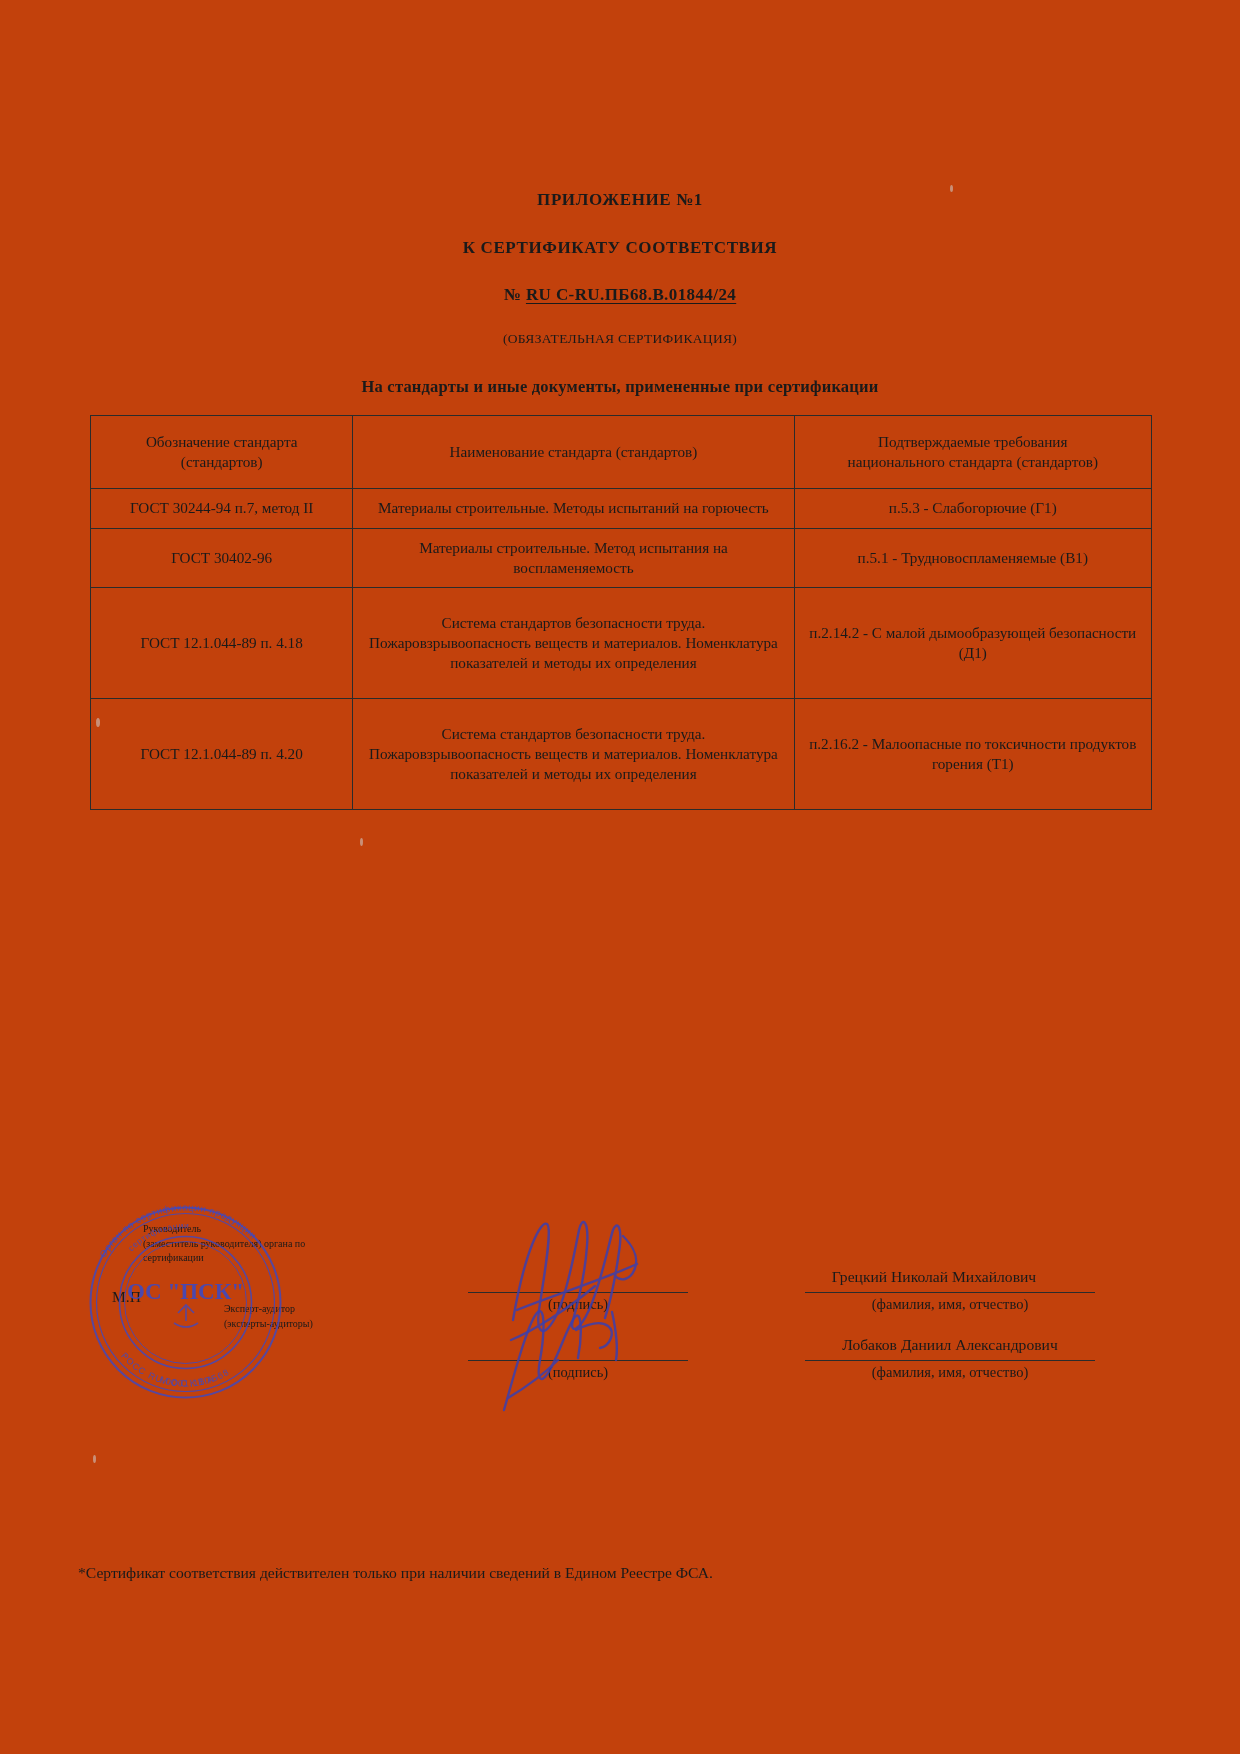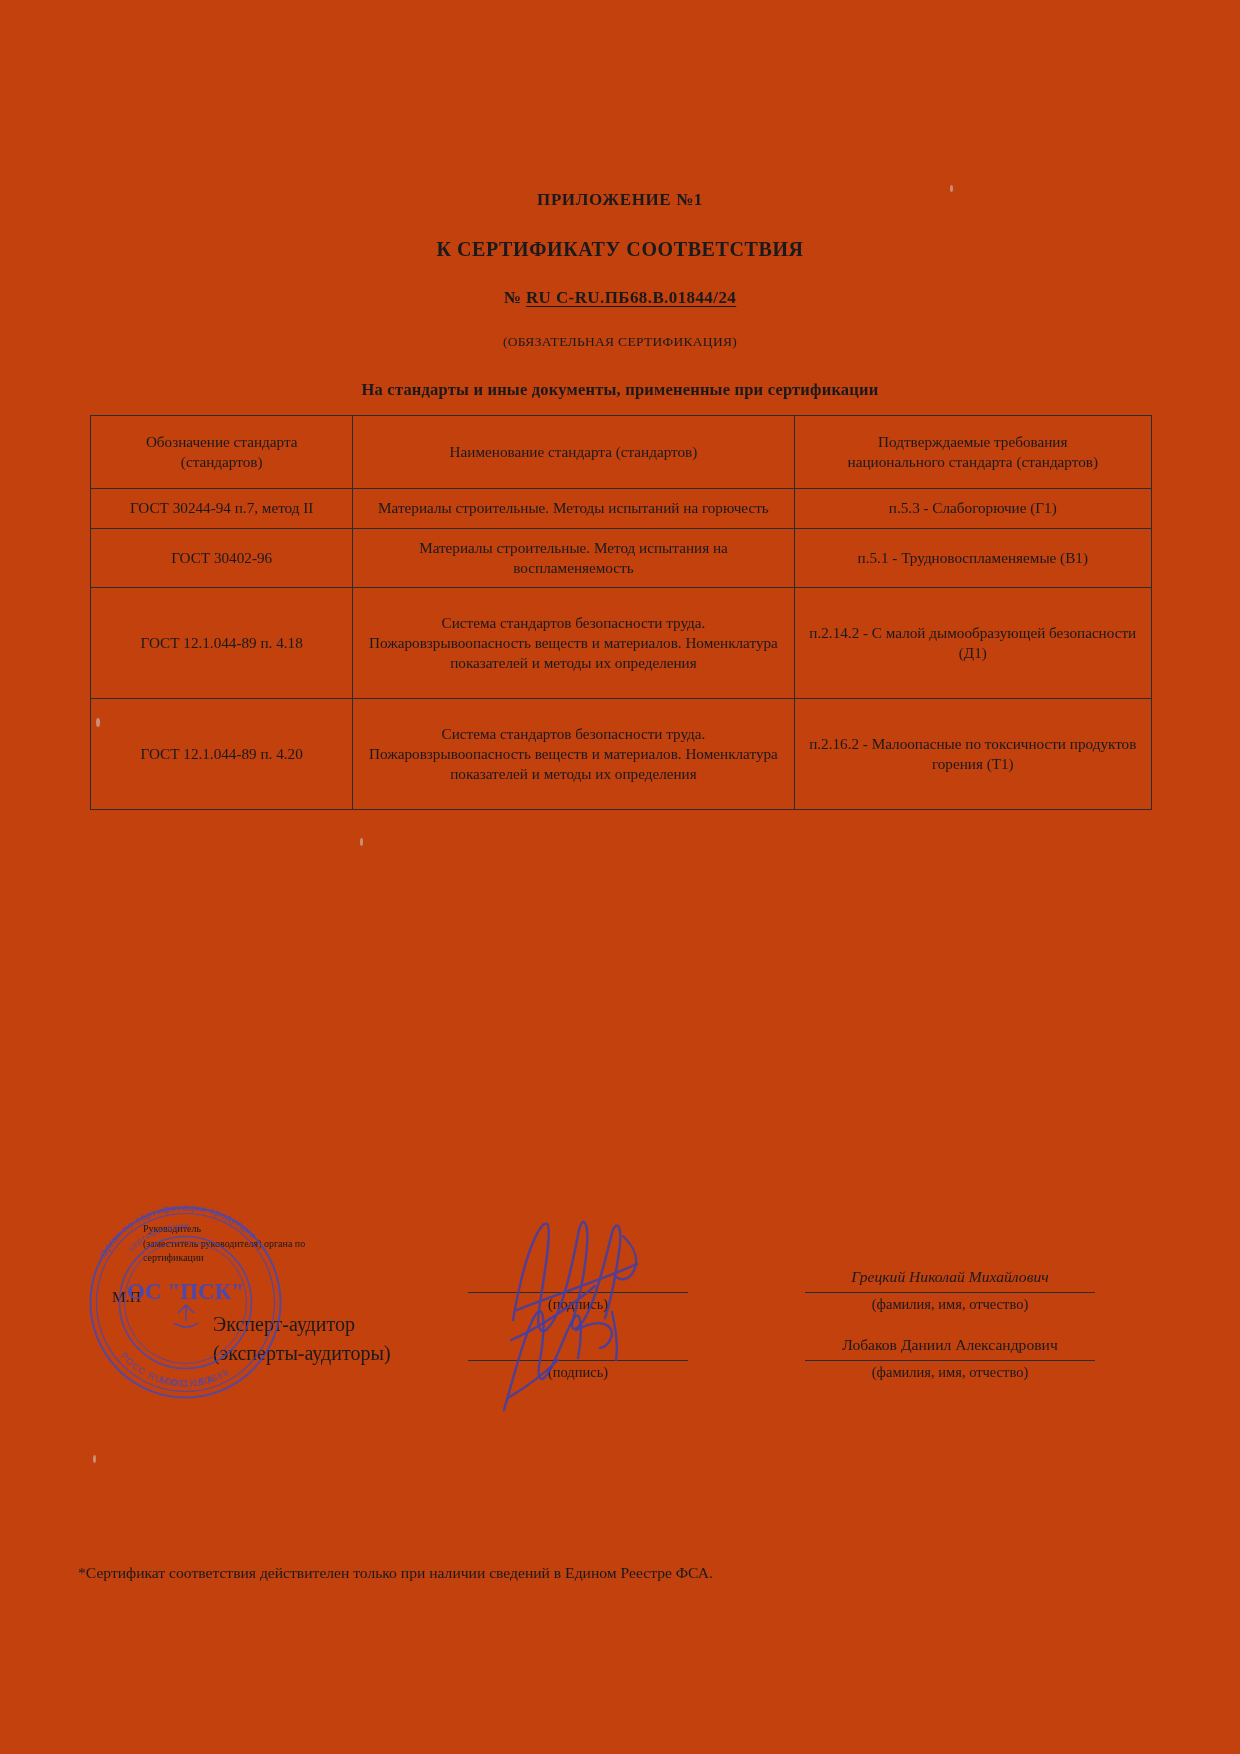--- a/index.html
+++ b/index.html
@@ -35,21 +35,21 @@
     width: 1240px;
     text-align: center;
   }
   .title-1 {
     font-size: 17px;
     font-weight: bold;
     letter-spacing: .6px;
     margin-bottom: 26px;
   }
   .title-2 {
-    font-size: 20px;
+    font-size: 17px;
     font-weight: bold;
     letter-spacing: .6px;
     margin-bottom: 27px;
     margin-top: 28px;
   }
   .title-3 {
     font-size: 17px;
     font-weight: bold;
     letter-spacing: .4px;
     margin-bottom: 26px;
@@ -97,26 +97,25 @@
   .role-1 {
     position: absolute;
     left: 143px;
     top: 1222px;
     width: 330px;
     font-size: 10px;
     line-height: 1.45;
   }
   .role-2 {
     position: absolute;
-    left: 213px;
+    left: 224px;
     top: 1302px;
     width: 330px;
-    font-size: 20px;
+    font-size: 10px;
     line-height: 1.45;
-    margin-top: 8px;
   }
   .mp {
     position: absolute;
     left: 112px;
     top: 1288px;
     font-size: 15.5px;
   }
   .sig-line {
     position: absolute;
     border-bottom: 1.4px solid #2b2b2b;
@@ -227,21 +226,21 @@
   <div class="mp">М.П</div>
 
   <div class="role-2">
     <div>Эксперт-аудитор</div>
     <div>(эксперты-аудиторы)</div>
   </div>
 
   <div class="sig-line" style="left:468px;top:1292px;width:220px;"></div>
   <div class="sig-cap" style="left:468px;top:1296px;width:220px;">(подпись)</div>
   <div class="sig-line" style="left:805px;top:1292px;width:290px;"></div>
-  <div class="name-line" style="left:800px;top:1268px;font-style:italic;">Грецкий Николай Михайлович</div>
+  <div class="name-line" style="left:784px;top:1268px;">Грецкий Николай Михайлович</div>
   <div class="sig-cap" style="left:800px;top:1296px;width:300px;">(фамилия, имя, отчество)</div>
 
   <div class="sig-line" style="left:468px;top:1360px;width:220px;"></div>
   <div class="sig-cap" style="left:468px;top:1364px;width:220px;">(подпись)</div>
   <div class="sig-line" style="left:805px;top:1360px;width:290px;"></div>
   <div class="name-line" style="left:800px;top:1336px;">Лобаков Даниил Александрович</div>
   <div class="sig-cap" style="left:800px;top:1364px;width:300px;">(фамилия, имя, отчество)</div>
 
   <svg class="scribble" style="left:505px;top:1190px;" width="200" height="200" viewBox="0 0 200 200">
     <g fill="none" stroke="#3b3fae" stroke-width="2.4" stroke-linecap="round" opacity=".85">

